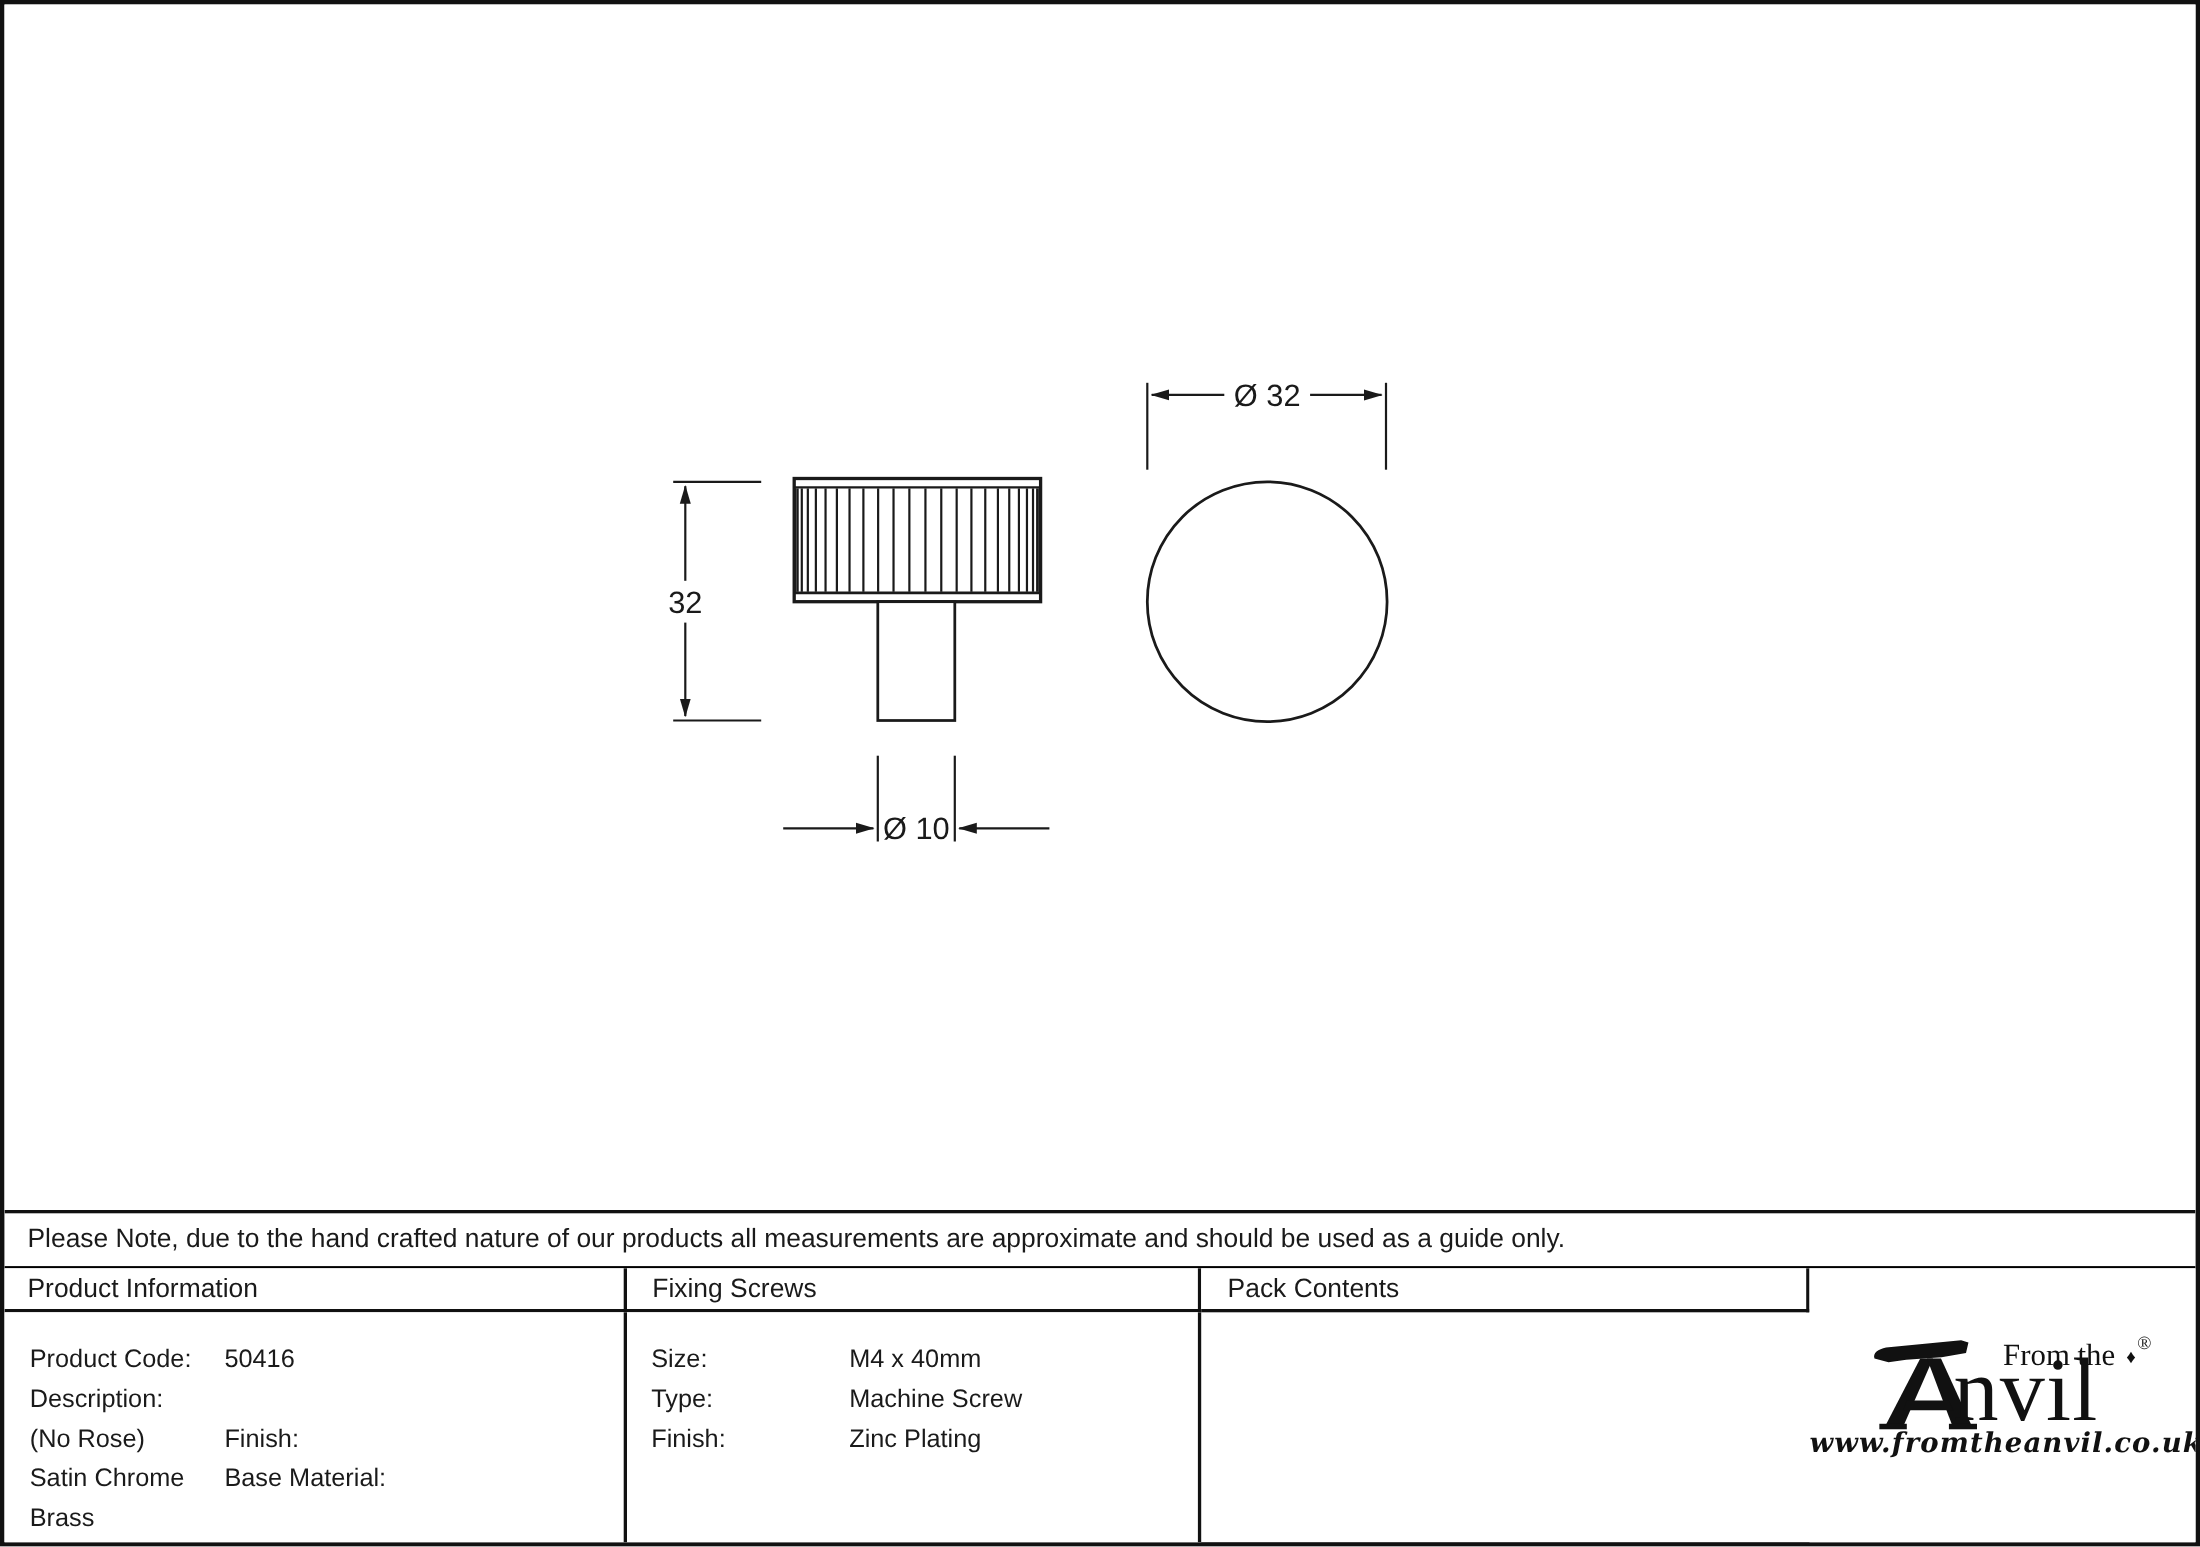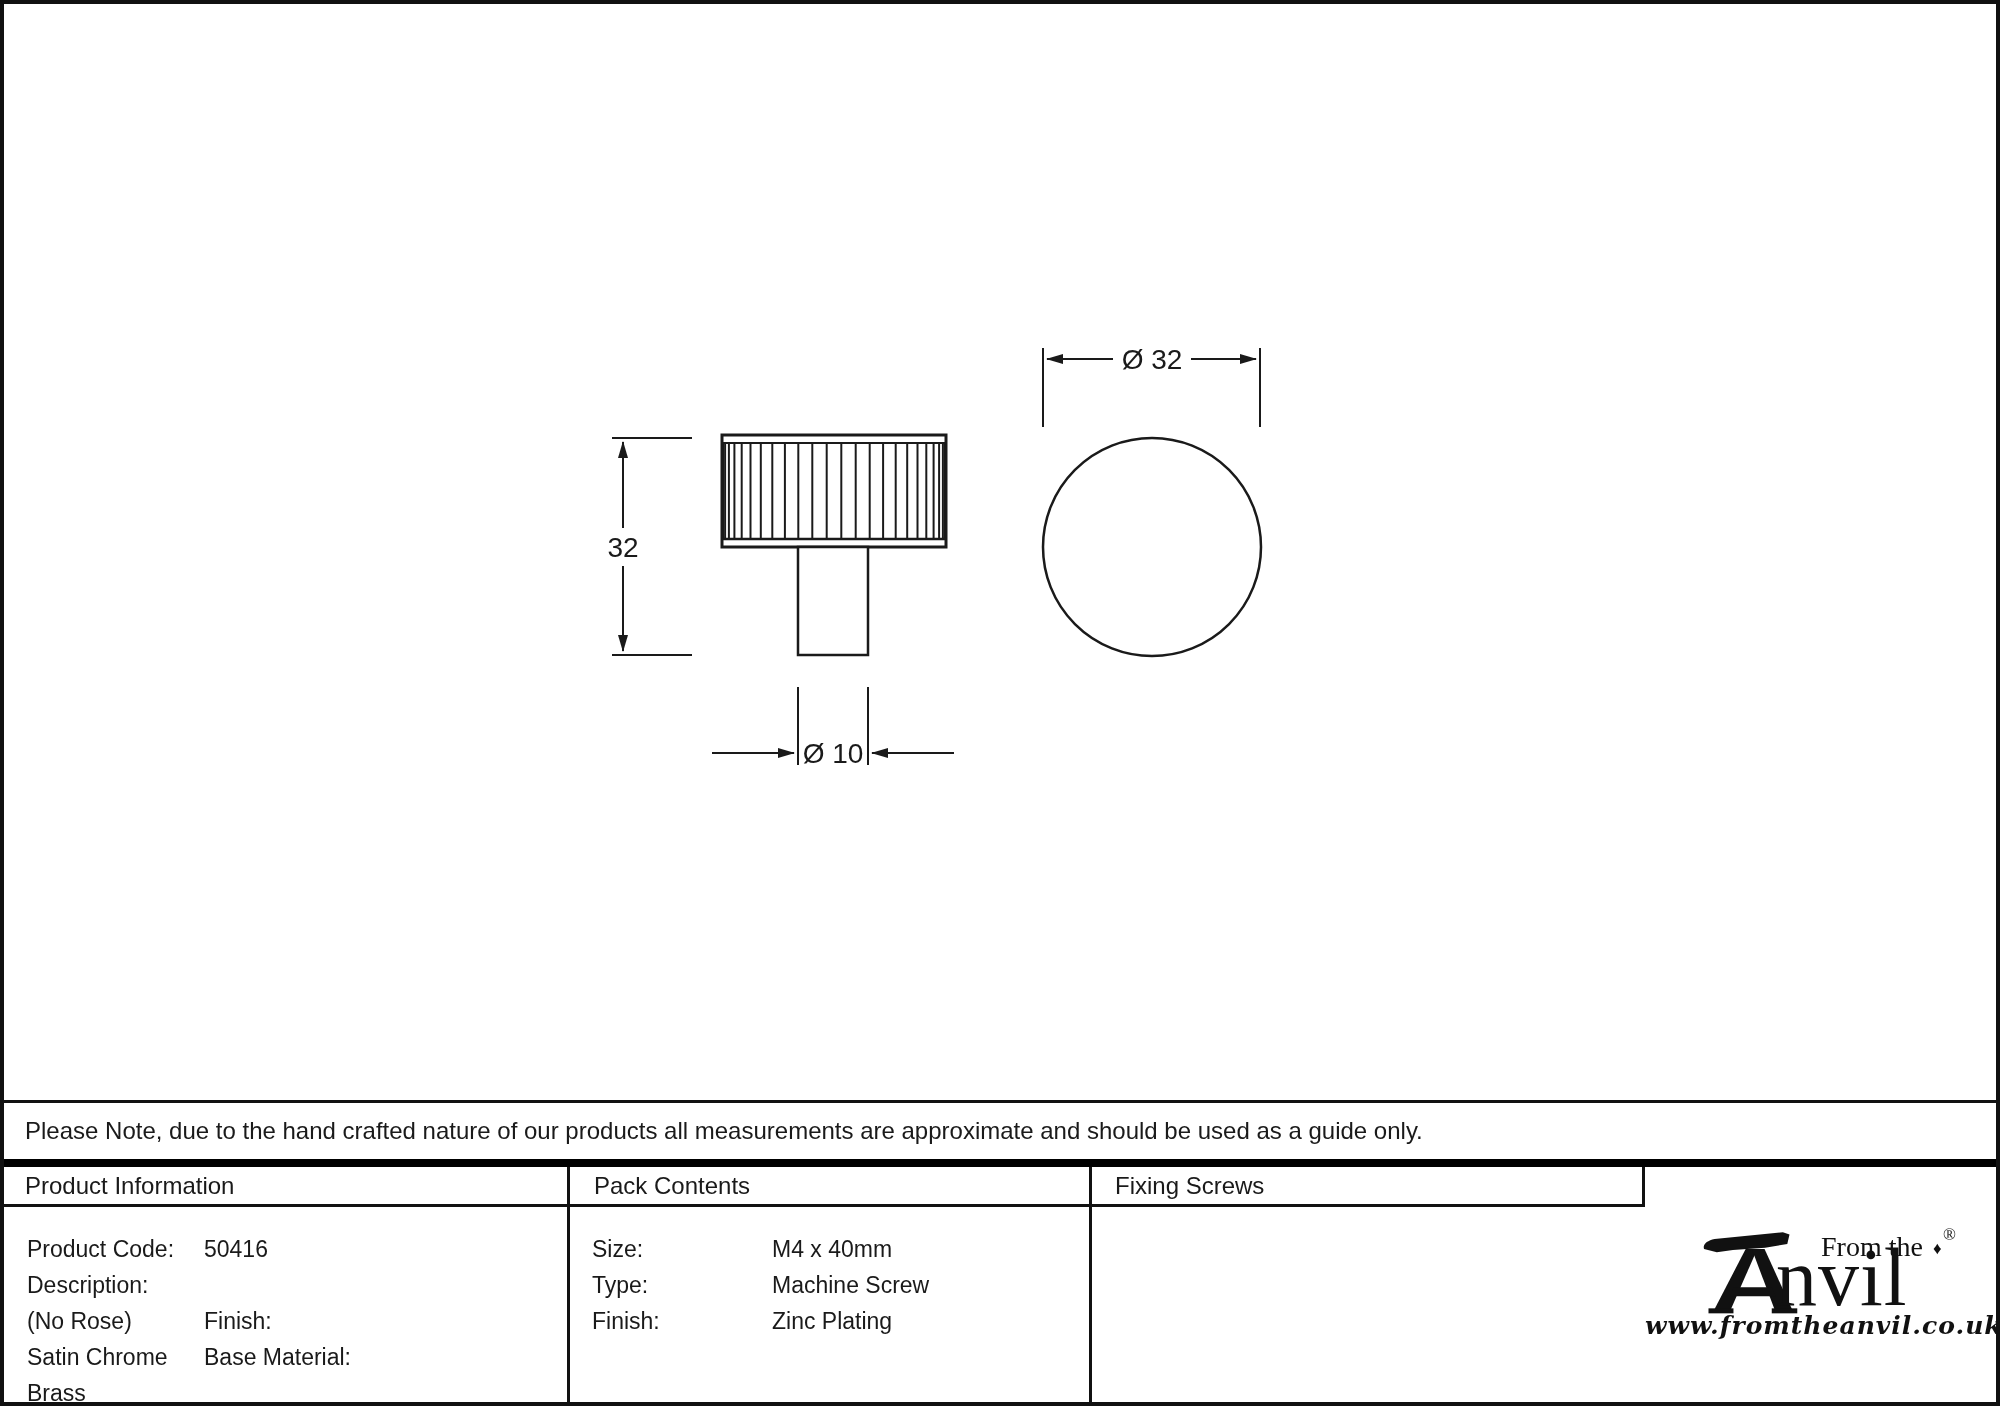--- a/index.html
+++ b/index.html
@@ -16,22 +16,22 @@
   
   .drawing-area {
     position: relative;
     width: 1992px; height: 1099px;
     border-bottom: 3px solid #111111;
     background: #ffffff;
   }
   .drawing-area svg { display: block; }
   
   .note-row {
-    height: 64px;
-    border-bottom: 8px solid #000000;
+    height: 50px;
+    border-bottom: 2px solid #000000;
     display: flex; align-items: center;
     padding-left: 21px;
     font-size: 24px;
   }
   
   .spec-table {
     display: grid;
     grid-template-columns: 566px 522px 553px 1fr;
     grid-template-rows: 40px 1fr;
     height: 282px;
@@ -157,25 +157,25 @@
 
   <div class="note-row">
     <span>Please Note, due to the hand crafted nature of our products all measurements are approximate and should be used as a guide only.</span>
   </div>
 
   <div class="spec-table">
 
     <div class="cell hdr hdr-pi col-border">
       <span>Product Information</span>
     </div>
+    <div class="cell hdr hdr-fs col-border">
+      <span>Fixing Screws</span>
+    </div>
     <div class="cell hdr hdr-pc col-border">
       <span>Pack Contents</span>
-    </div>
-    <div class="cell hdr hdr-fs col-border">
-      <span>Fixing Screws</span>
     </div>
 
     <div class="cell logo-cell">
       <svg class="anvil-svg" viewBox="0 0 170 155">
         <g fill="#111111">
           <path d="M4,36 C1,27 10,21 23,18 L146,6 L158,10 L154,27 L114,34 L56,38 L27,42 Z"></path>
           <polygon points="79,36 100,36 50,150 20,150"></polygon>
           <polygon points="90,36 113,36 165,150 133,150"></polygon>
           <polygon points="57,105 126,105 133,121 51,121"></polygon>
           <rect x="12" y="143" width="45" height="9"></rect>

